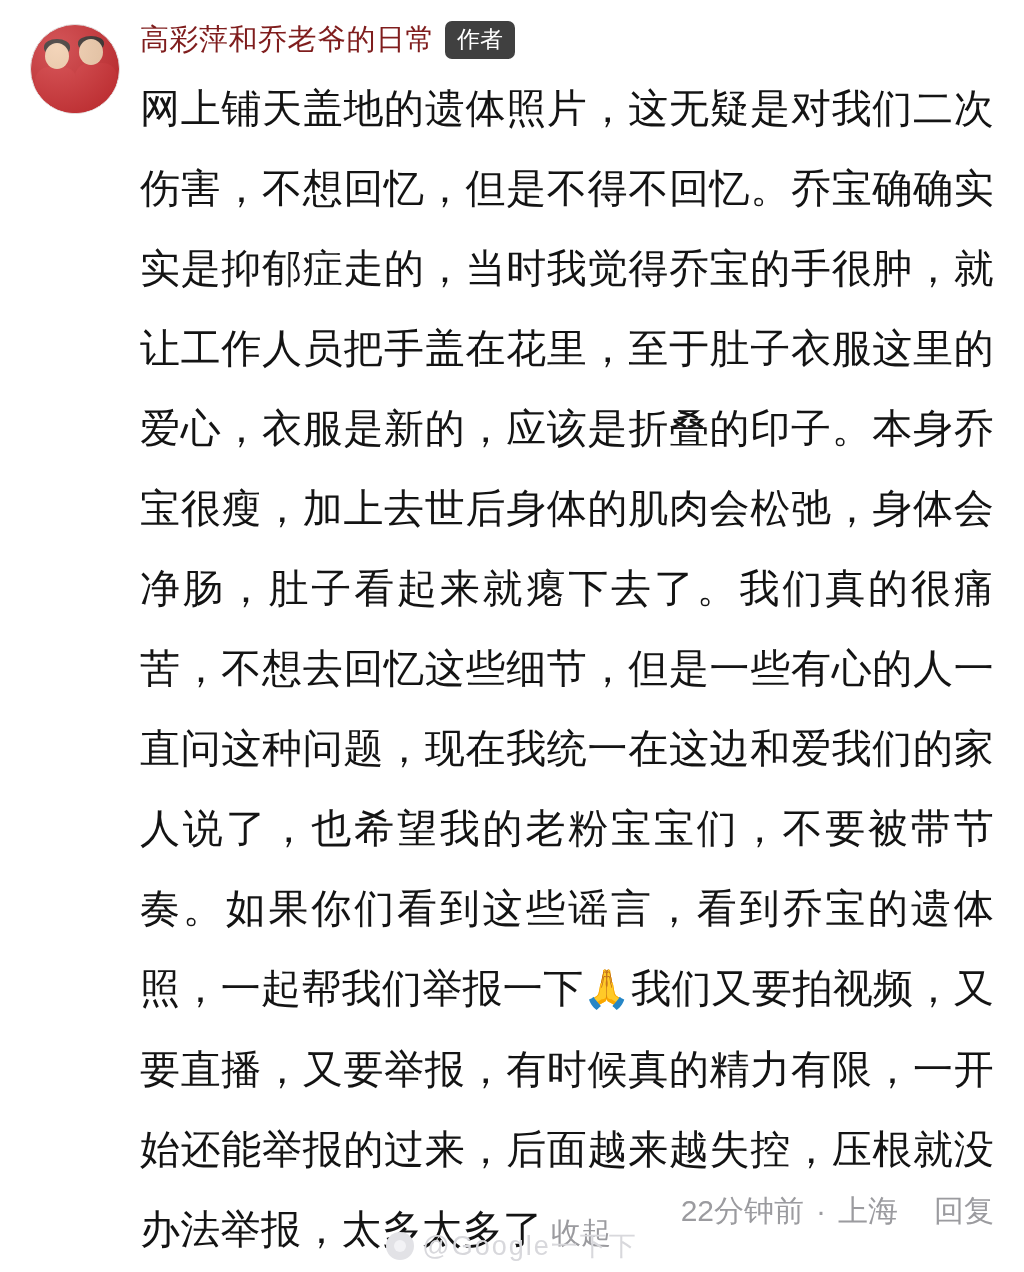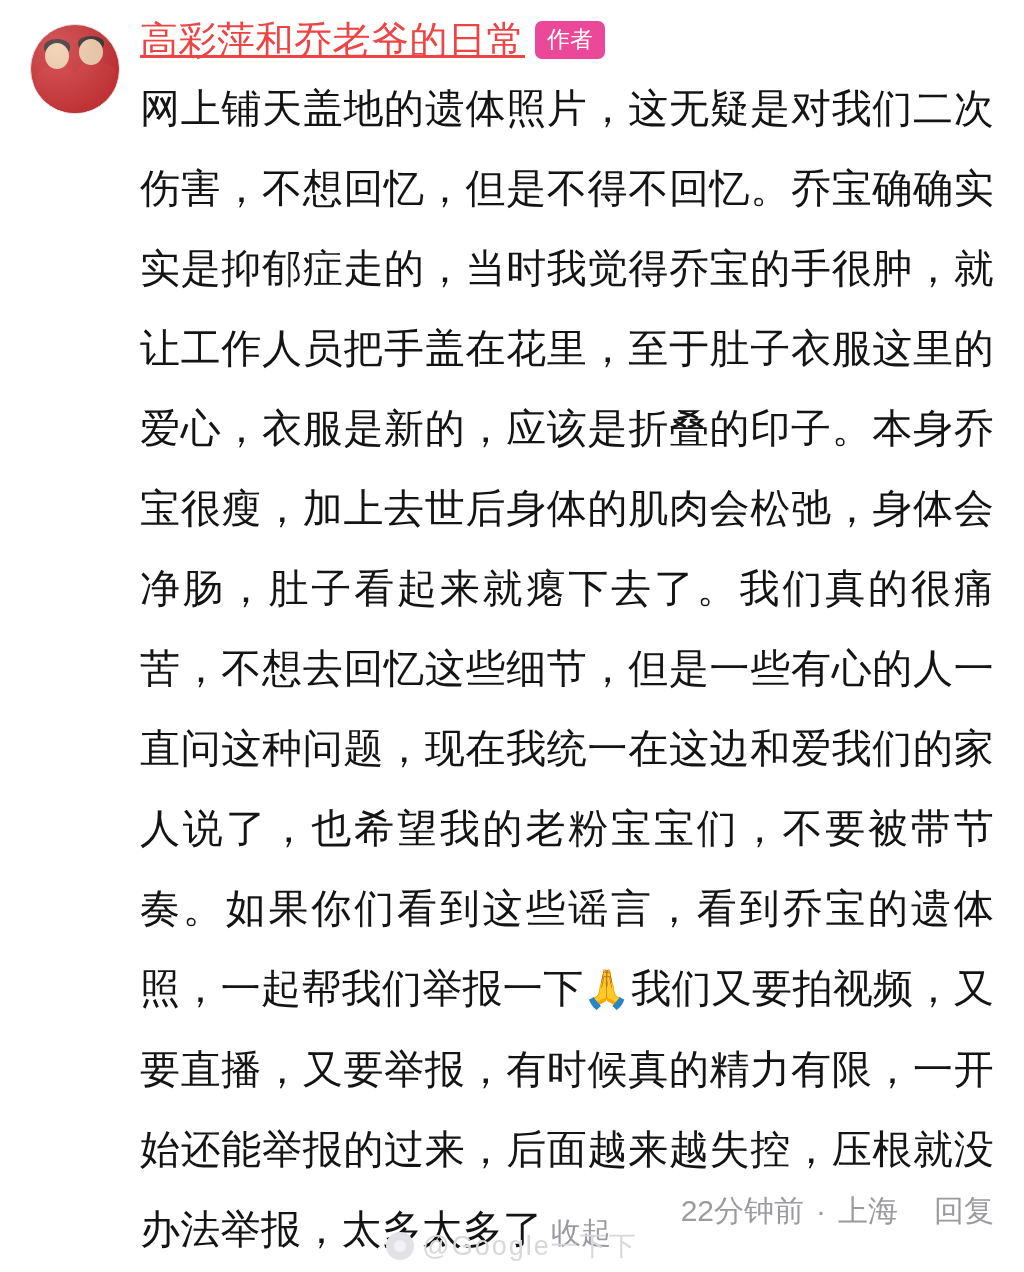--- a/index.html
+++ b/index.html
@@ -76,28 +76,27 @@
     padding-left: 14px;
     min-width: 0;
   }
   .name-row {
     display: flex;
     align-items: center;
     gap: 10px;
     height: 44px;
   }
   .username {
-    font-size: 38px;
-    color: #ef4444;
+    font-size: 29px;
+    color: #7f1d1d;
     letter-spacing: 0.5px;
     white-space: nowrap;
-    text-decoration: underline;
   }
   .author-badge {
-    background: #ec4899;
+    background: #404040;
     color: #ffffff;
     font-size: 23px;
     line-height: 1;
     padding: 7px 12px 8px 12px;
     border-radius: 7px;
     white-space: nowrap;
   }
   .comment-body {
     margin-top: 6px;
     font-size: 40px;

